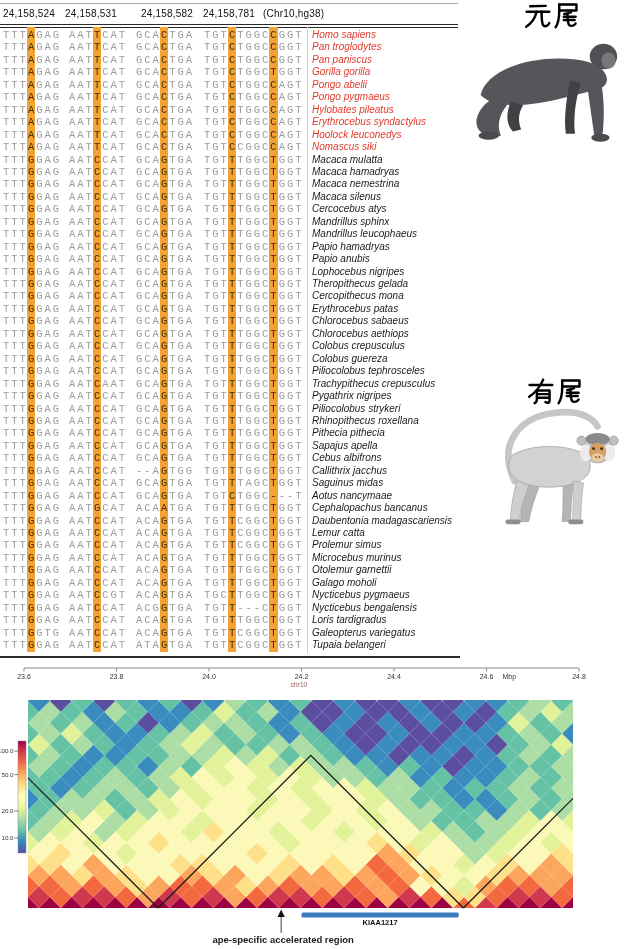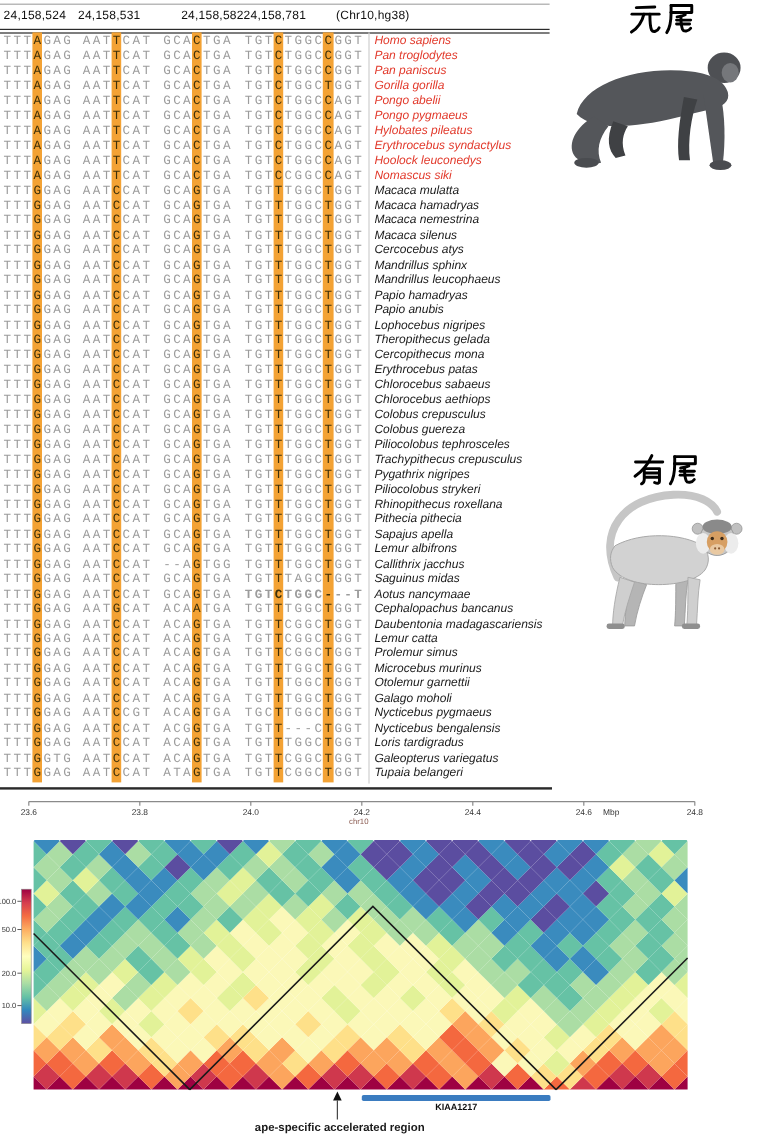--- a/index.html
+++ b/index.html
@@ -22,23 +22,23 @@
   svg text{font-family:"Liberation Sans",sans-serif;}
 </style>
 </head>
 <body>
 
 <div id="fig">
 
   <div class="hline thin" style="left:0;top:3px;width:458px;"></div>
   <span class="poslabel" style="left:3px">24,158,524</span>
   <span class="poslabel" style="left:65px">24,158,531</span>
-  <span class="poslabel" style="left:151px">24,158,582</span>
+  <span class="poslabel" style="left:141px">24,158,582</span>
   <span class="poslabel" style="left:203px">24,158,781</span>
-  <span class="poslabel" style="left:280px">(Chr10,hg38)</span>
+  <span class="poslabel" style="left:263px">(Chr10,hg38)</span>
   <div class="hline" style="left:0;top:23.5px;width:458px;"></div>
   <div class="hline" style="left:0;top:26.5px;width:458px;"></div>
   <div class="vline" style="left:307px;top:27px;height:626px;"></div>
   <div class="hline" style="left:0;top:655.5px;width:460px;height:2.4px;"></div>
 
   <div id="stripes">
       <div class="stripe" style="left: 26.9px; background: rgb(243, 162, 52);"></div>
       <div class="stripe" style="left: 92.9px; background: rgb(243, 162, 52);"></div>
       <div class="stripe" style="left: 159.9px; background: rgb(243, 162, 52);"></div>
       <div class="stripe" style="left: 227.9px; background: rgb(243, 162, 52);"></div>
@@ -281,41 +281,41 @@
         <span class="blk" style="left: 68px;"><span class="ch">A</span><span class="ch">A</span><span class="ch">T</span><span class="ch hl">C</span><span class="ch">C</span><span class="ch">A</span><span class="ch">T</span></span>
         <span class="blk" style="left: 135px;"><span class="ch">G</span><span class="ch">C</span><span class="ch">A</span><span class="ch hl">G</span><span class="ch">T</span><span class="ch">G</span><span class="ch">A</span></span>
         <span class="blk" style="left: 203px;"><span class="ch">T</span><span class="ch">G</span><span class="ch">T</span><span class="ch hl">T</span><span class="ch">T</span><span class="ch">G</span><span class="ch">G</span><span class="ch">C</span><span class="ch hl">T</span><span class="ch">G</span><span class="ch">G</span><span class="ch">T</span></span>
         <span class="sp">Sapajus apella</span>
       </div>
       <div class="arow" style="top: 452.3px; left: 0px;">
         <span class="blk" style="left: 2px;"><span class="ch">T</span><span class="ch">T</span><span class="ch">T</span><span class="ch hl">G</span><span class="ch">G</span><span class="ch">A</span><span class="ch">G</span></span>
         <span class="blk" style="left: 68px;"><span class="ch">A</span><span class="ch">A</span><span class="ch">T</span><span class="ch hl">C</span><span class="ch">C</span><span class="ch">A</span><span class="ch">T</span></span>
         <span class="blk" style="left: 135px;"><span class="ch">G</span><span class="ch">C</span><span class="ch">A</span><span class="ch hl">G</span><span class="ch">T</span><span class="ch">G</span><span class="ch">A</span></span>
         <span class="blk" style="left: 203px;"><span class="ch">T</span><span class="ch">G</span><span class="ch">T</span><span class="ch hl">T</span><span class="ch">T</span><span class="ch">G</span><span class="ch">G</span><span class="ch">C</span><span class="ch hl">T</span><span class="ch">G</span><span class="ch">G</span><span class="ch">T</span></span>
-        <span class="sp">Lemur albifrons</span>
+        <span class="sp">Cebus albifrons</span>
       </div>
       <div class="arow" style="top: 464.75px; left: 0px;">
         <span class="blk" style="left: 2px;"><span class="ch">T</span><span class="ch">T</span><span class="ch">T</span><span class="ch hl">G</span><span class="ch">G</span><span class="ch">A</span><span class="ch">G</span></span>
         <span class="blk" style="left: 68px;"><span class="ch">A</span><span class="ch">A</span><span class="ch">T</span><span class="ch hl">C</span><span class="ch">C</span><span class="ch">A</span><span class="ch">T</span></span>
         <span class="blk" style="left: 135px;"><span class="ch">-</span><span class="ch">-</span><span class="ch">A</span><span class="ch hl">G</span><span class="ch">T</span><span class="ch">G</span><span class="ch">G</span></span>
         <span class="blk" style="left: 203px;"><span class="ch">T</span><span class="ch">G</span><span class="ch">T</span><span class="ch hl">T</span><span class="ch">T</span><span class="ch">G</span><span class="ch">G</span><span class="ch">C</span><span class="ch hl">T</span><span class="ch">G</span><span class="ch">G</span><span class="ch">T</span></span>
         <span class="sp">Callithrix jacchus</span>
       </div>
       <div class="arow" style="top: 477.2px; left: 0px;">
         <span class="blk" style="left: 2px;"><span class="ch">T</span><span class="ch">T</span><span class="ch">T</span><span class="ch hl">G</span><span class="ch">G</span><span class="ch">A</span><span class="ch">G</span></span>
         <span class="blk" style="left: 68px;"><span class="ch">A</span><span class="ch">A</span><span class="ch">T</span><span class="ch hl">C</span><span class="ch">C</span><span class="ch">A</span><span class="ch">T</span></span>
         <span class="blk" style="left: 135px;"><span class="ch">G</span><span class="ch">C</span><span class="ch">A</span><span class="ch hl">G</span><span class="ch">T</span><span class="ch">G</span><span class="ch">A</span></span>
         <span class="blk" style="left: 203px;"><span class="ch">T</span><span class="ch">G</span><span class="ch">T</span><span class="ch hl">T</span><span class="ch">T</span><span class="ch">A</span><span class="ch">G</span><span class="ch">C</span><span class="ch hl">T</span><span class="ch">G</span><span class="ch">G</span><span class="ch">T</span></span>
         <span class="sp">Saguinus midas</span>
       </div>
       <div class="arow" style="top: 489.65px; left: 0px;">
         <span class="blk" style="left: 2px;"><span class="ch">T</span><span class="ch">T</span><span class="ch">T</span><span class="ch hl">G</span><span class="ch">G</span><span class="ch">A</span><span class="ch">G</span></span>
         <span class="blk" style="left: 68px;"><span class="ch">A</span><span class="ch">A</span><span class="ch">T</span><span class="ch hl">C</span><span class="ch">C</span><span class="ch">A</span><span class="ch">T</span></span>
         <span class="blk" style="left: 135px;"><span class="ch">G</span><span class="ch">C</span><span class="ch">A</span><span class="ch hl">G</span><span class="ch">T</span><span class="ch">G</span><span class="ch">A</span></span>
-        <span class="blk" style="left: 203px; font-weight: bold;"><span class="ch">T</span><span class="ch">G</span><span class="ch">T</span><span class="ch hl">C</span><span class="ch">T</span><span class="ch">G</span><span class="ch">G</span><span class="ch">C</span><span class="ch hl">-</span><span class="ch">-</span><span class="ch">-</span><span class="ch">T</span></span>
+        <span class="blk" style="left: 203px;"><span class="ch">T</span><span class="ch">G</span><span class="ch">T</span><span class="ch hl">C</span><span class="ch">T</span><span class="ch">G</span><span class="ch">G</span><span class="ch">C</span><span class="ch hl">-</span><span class="ch">-</span><span class="ch">-</span><span class="ch">T</span></span>
         <span class="sp">Aotus nancymaae</span>
       </div>
       <div class="arow" style="top: 502.1px; left: 0px;">
         <span class="blk" style="left: 2px;"><span class="ch">T</span><span class="ch">T</span><span class="ch">T</span><span class="ch hl">G</span><span class="ch">G</span><span class="ch">A</span><span class="ch">G</span></span>
         <span class="blk" style="left: 68px;"><span class="ch">A</span><span class="ch">A</span><span class="ch">T</span><span class="ch hl">G</span><span class="ch">C</span><span class="ch">A</span><span class="ch">T</span></span>
         <span class="blk" style="left: 135px;"><span class="ch">A</span><span class="ch">C</span><span class="ch">A</span><span class="ch hl">A</span><span class="ch">T</span><span class="ch">G</span><span class="ch">A</span></span>
         <span class="blk" style="left: 203px;"><span class="ch">T</span><span class="ch">G</span><span class="ch">T</span><span class="ch hl">T</span><span class="ch">T</span><span class="ch">G</span><span class="ch">G</span><span class="ch">C</span><span class="ch hl">T</span><span class="ch">G</span><span class="ch">G</span><span class="ch">T</span></span>
         <span class="sp">Cephalopachus bancanus</span>
       </div>
       <div class="arow" style="top: 514.55px; left: 0px;">

